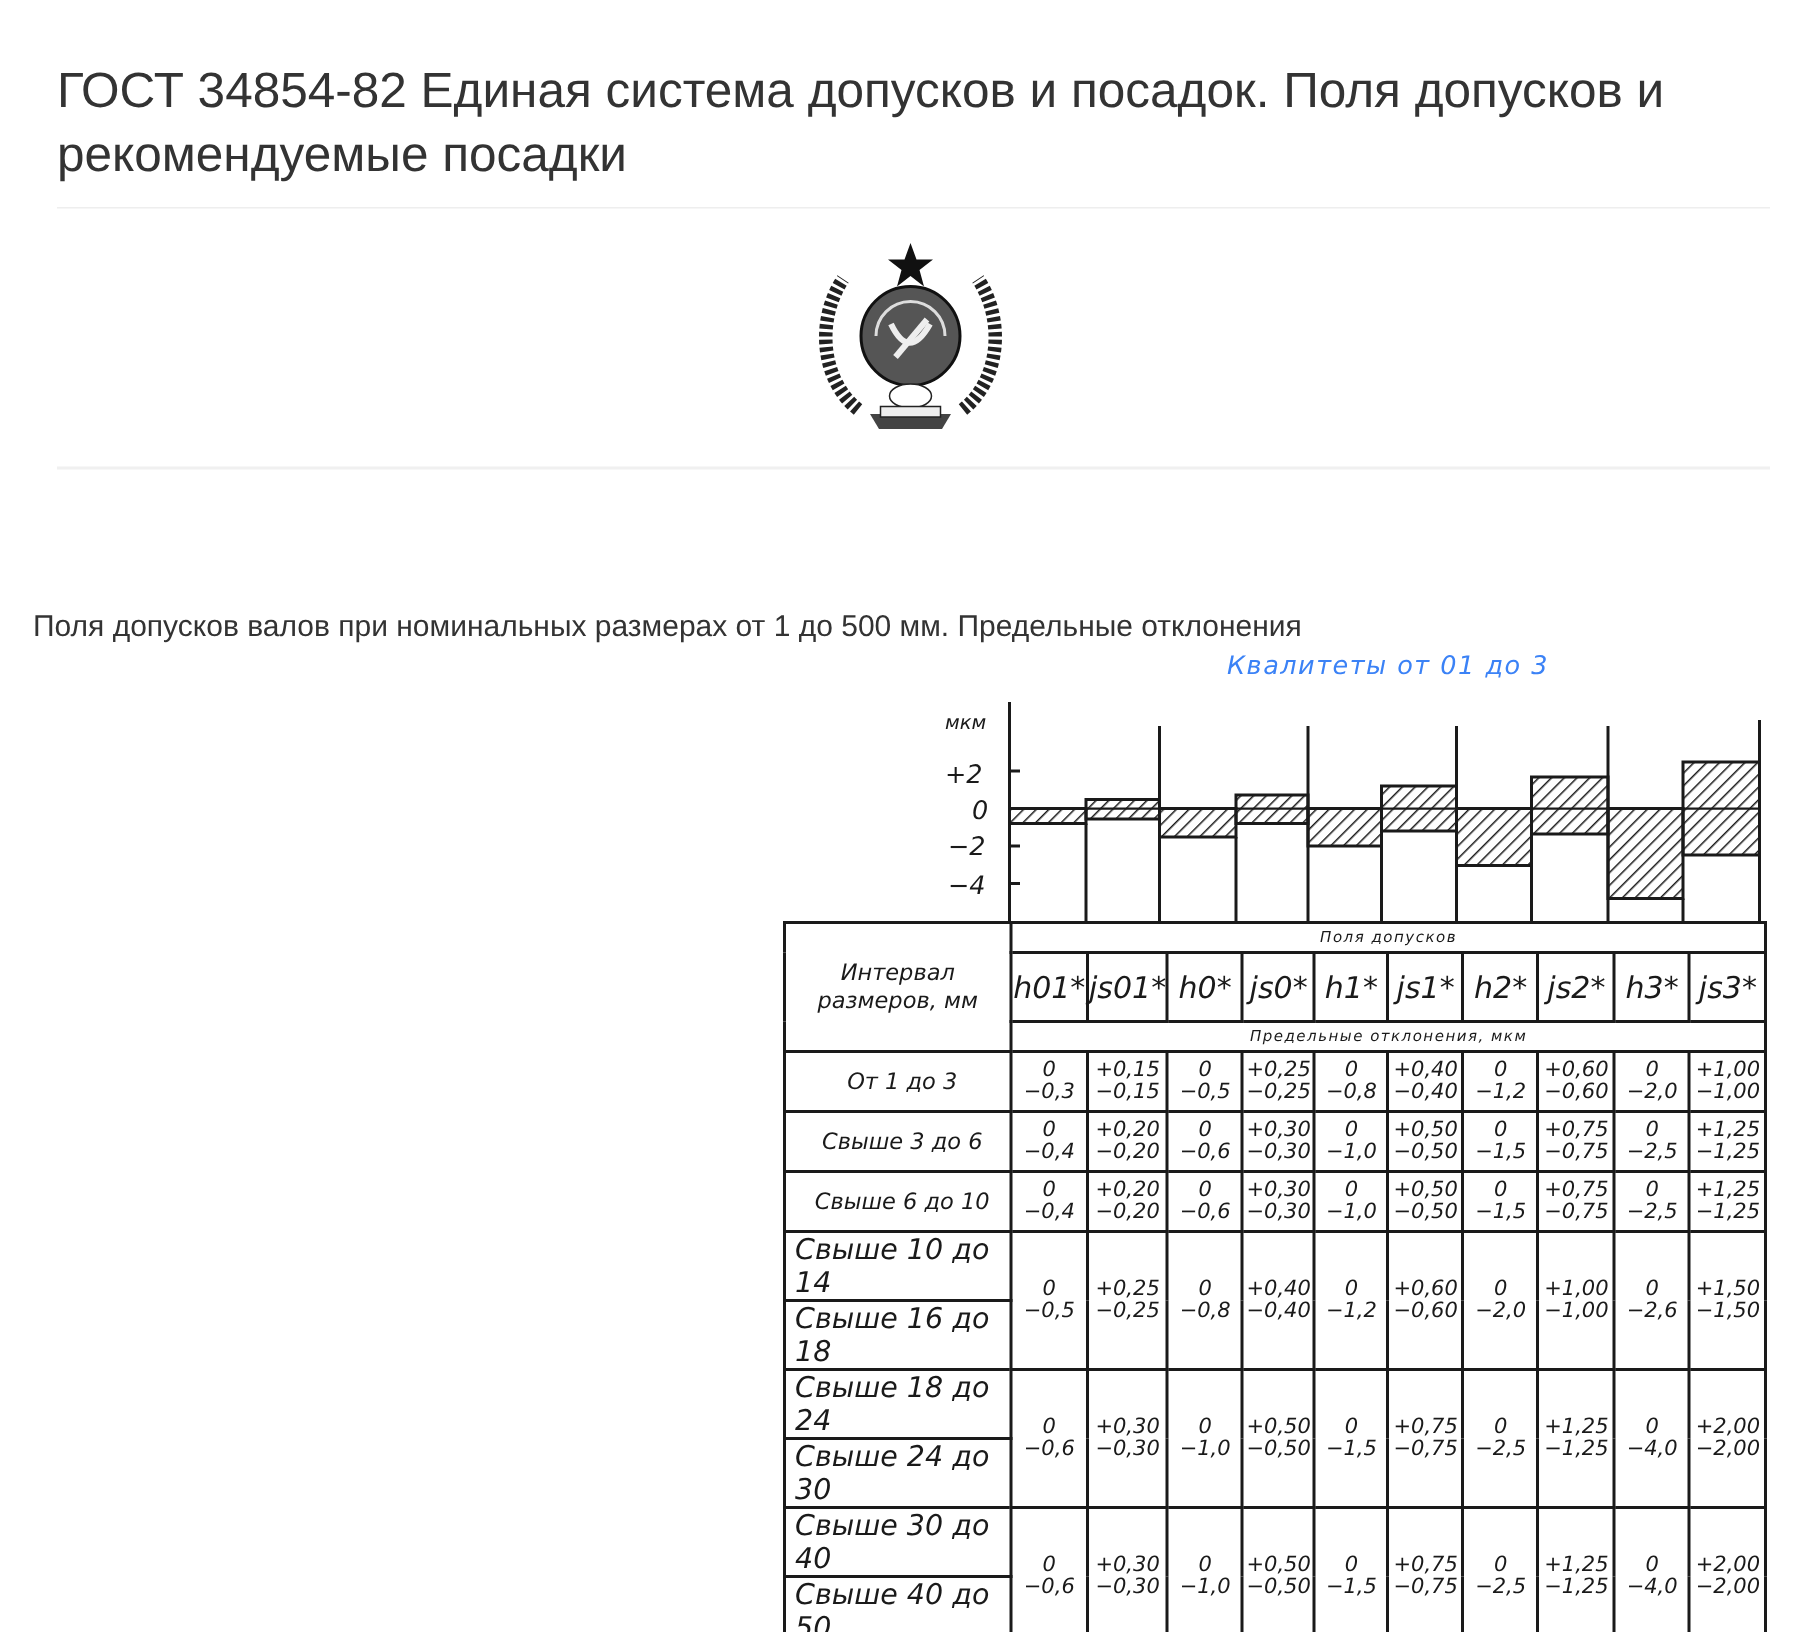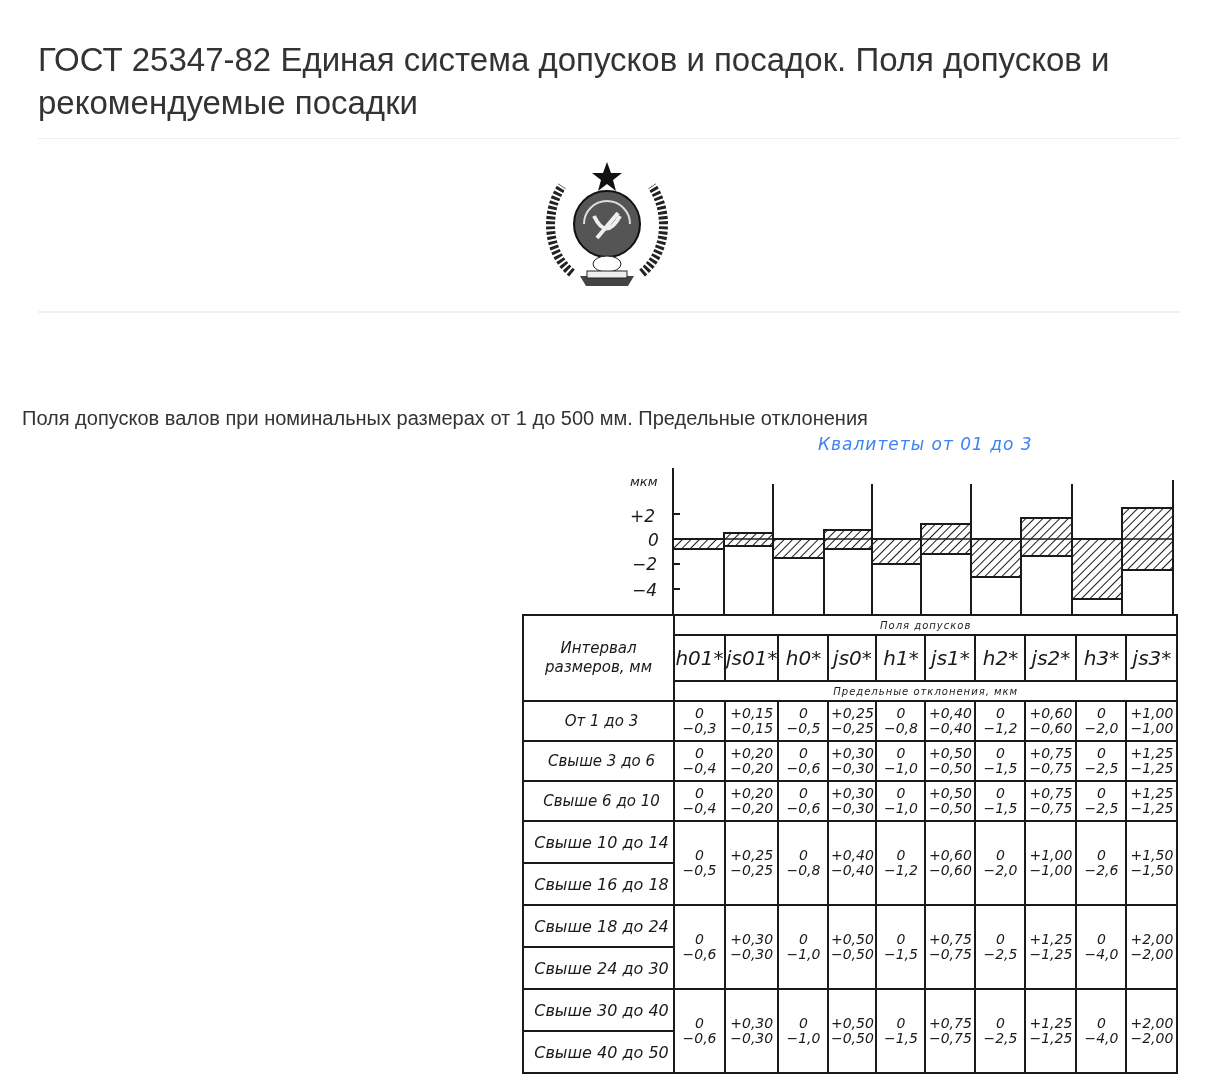--- a/index.html
+++ b/index.html
@@ -15,28 +15,28 @@
   .chart-title { position: absolute; left: 818px; top: 434px; font-size: 17px; letter-spacing: 1px; }
 
   .tbl { position: absolute; left: 522px; top: 614px; border-collapse: collapse;
          table-layout: fixed; }
   .tbl td { border: 2px solid #1a1a1a; padding: 0; text-align: center; vertical-align: middle;
             font-family: "DejaVu Sans", sans-serif; font-style: italic; color: #1a1a1a; }
   .tbl .hdr-label { font-size: 15px; line-height: 19px; font-style: italic; }
   .tbl .grp { font-size: 10px; height: 18px; letter-spacing: 1px; font-style: italic; }
   .tbl .col { font-size: 20px; height: 44px; }
   .tbl .rowlbl { text-align: center; padding-left: 6px; font-size: 15px; height: 38px; }
-  .tbl .rowlbl2 { text-align: center; padding-left: 6px; font-size: 16px; height: 40px; }
+  .tbl .rowlbl2 { text-align: left; padding-left: 6px; font-size: 19px; height: 40px; }
   .val { font-size: 14px; line-height: 15px; }
   .val span { display: block; }
 </style>
 </head>
 <body>
 
-<h1 class="title">ГОСТ 25347-82 Единая система допусков и посадок. Поля допусков и рекомендуемые посадки</h1>
+<h1 class="title">ГОСТ 34854-82 Единая система допусков и посадок. Поля допусков и рекомендуемые посадки</h1>
 <div class="hr1"></div>
 
 <svg class="emblem" viewBox="0 0 130 136">
   <g fill="none" stroke="#222" stroke-width="2">
     <path d="M30 115 C5 95 2 55 20 28" stroke-width="9" stroke-dasharray="3 2"></path>
     <path d="M100 115 C125 95 128 55 110 28" stroke-width="9" stroke-dasharray="3 2"></path>
   </g>
   <polygon points="65,4 69,15 80,15 71,22 74,33 65,26 56,33 59,22 50,15 61,15" fill="#111"></polygon>
   <circle cx="65" cy="66" r="33" fill="#555" stroke="#111" stroke-width="2"></circle>
   <path d="M42 66 a23 23 0 0 1 46 0" fill="none" stroke="#ddd" stroke-width="2"></path>

